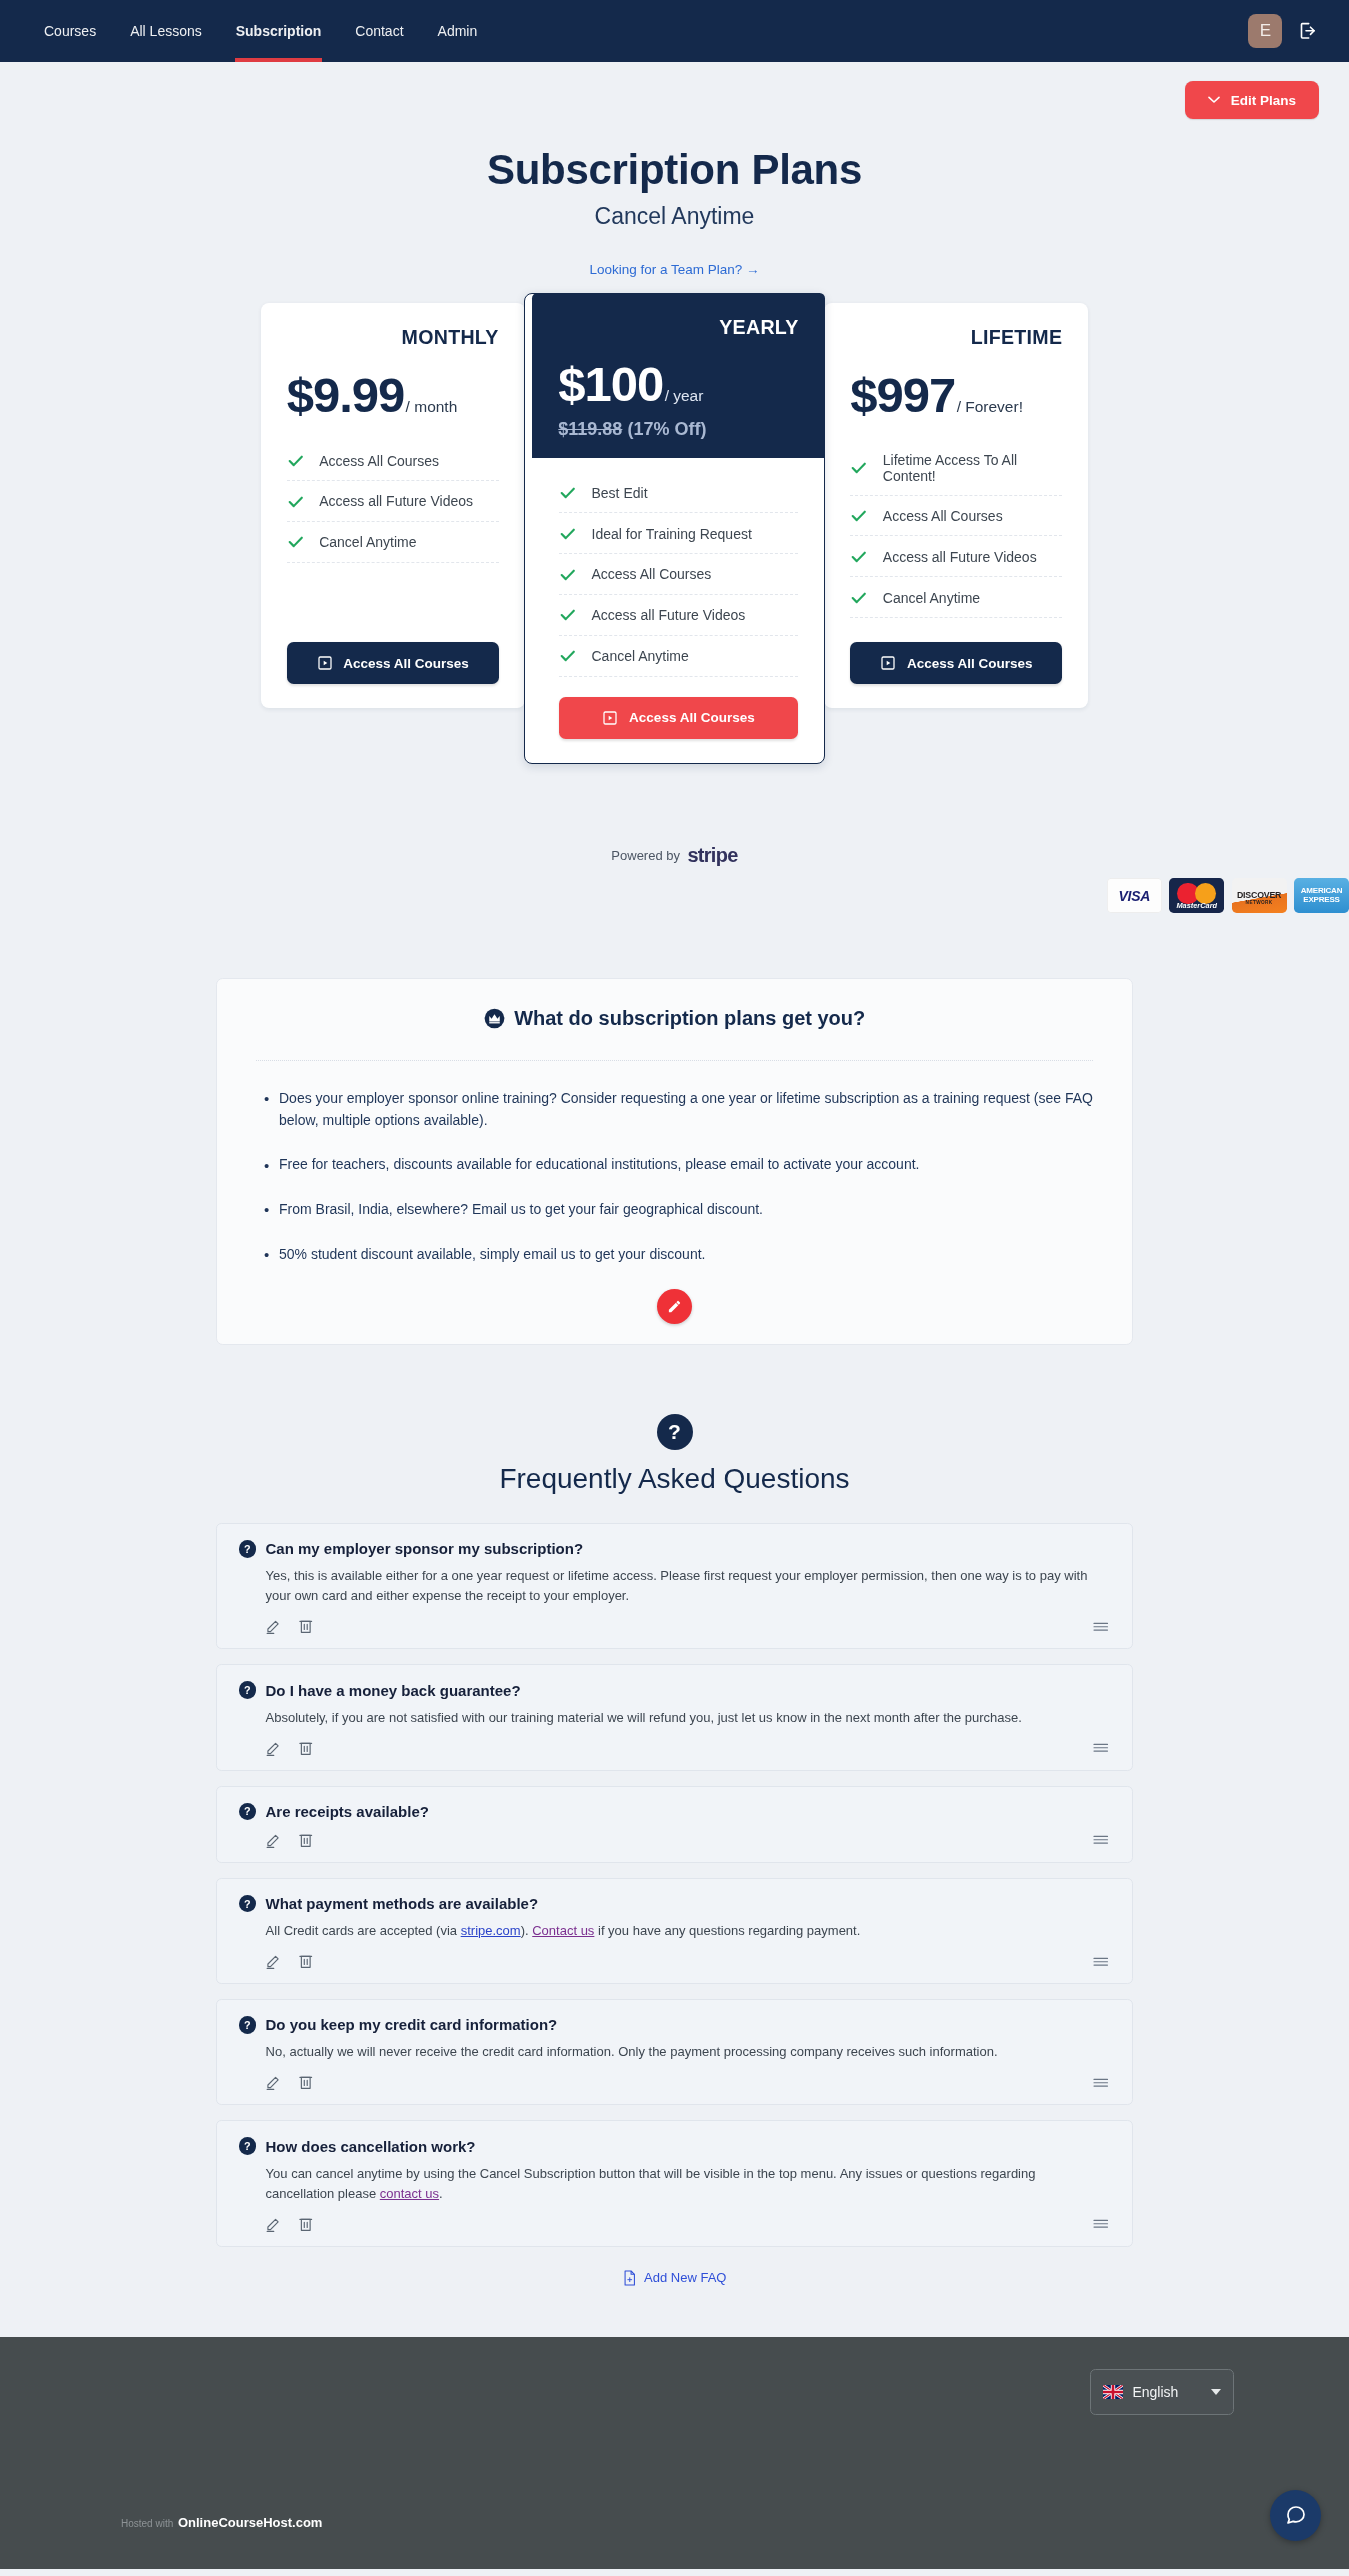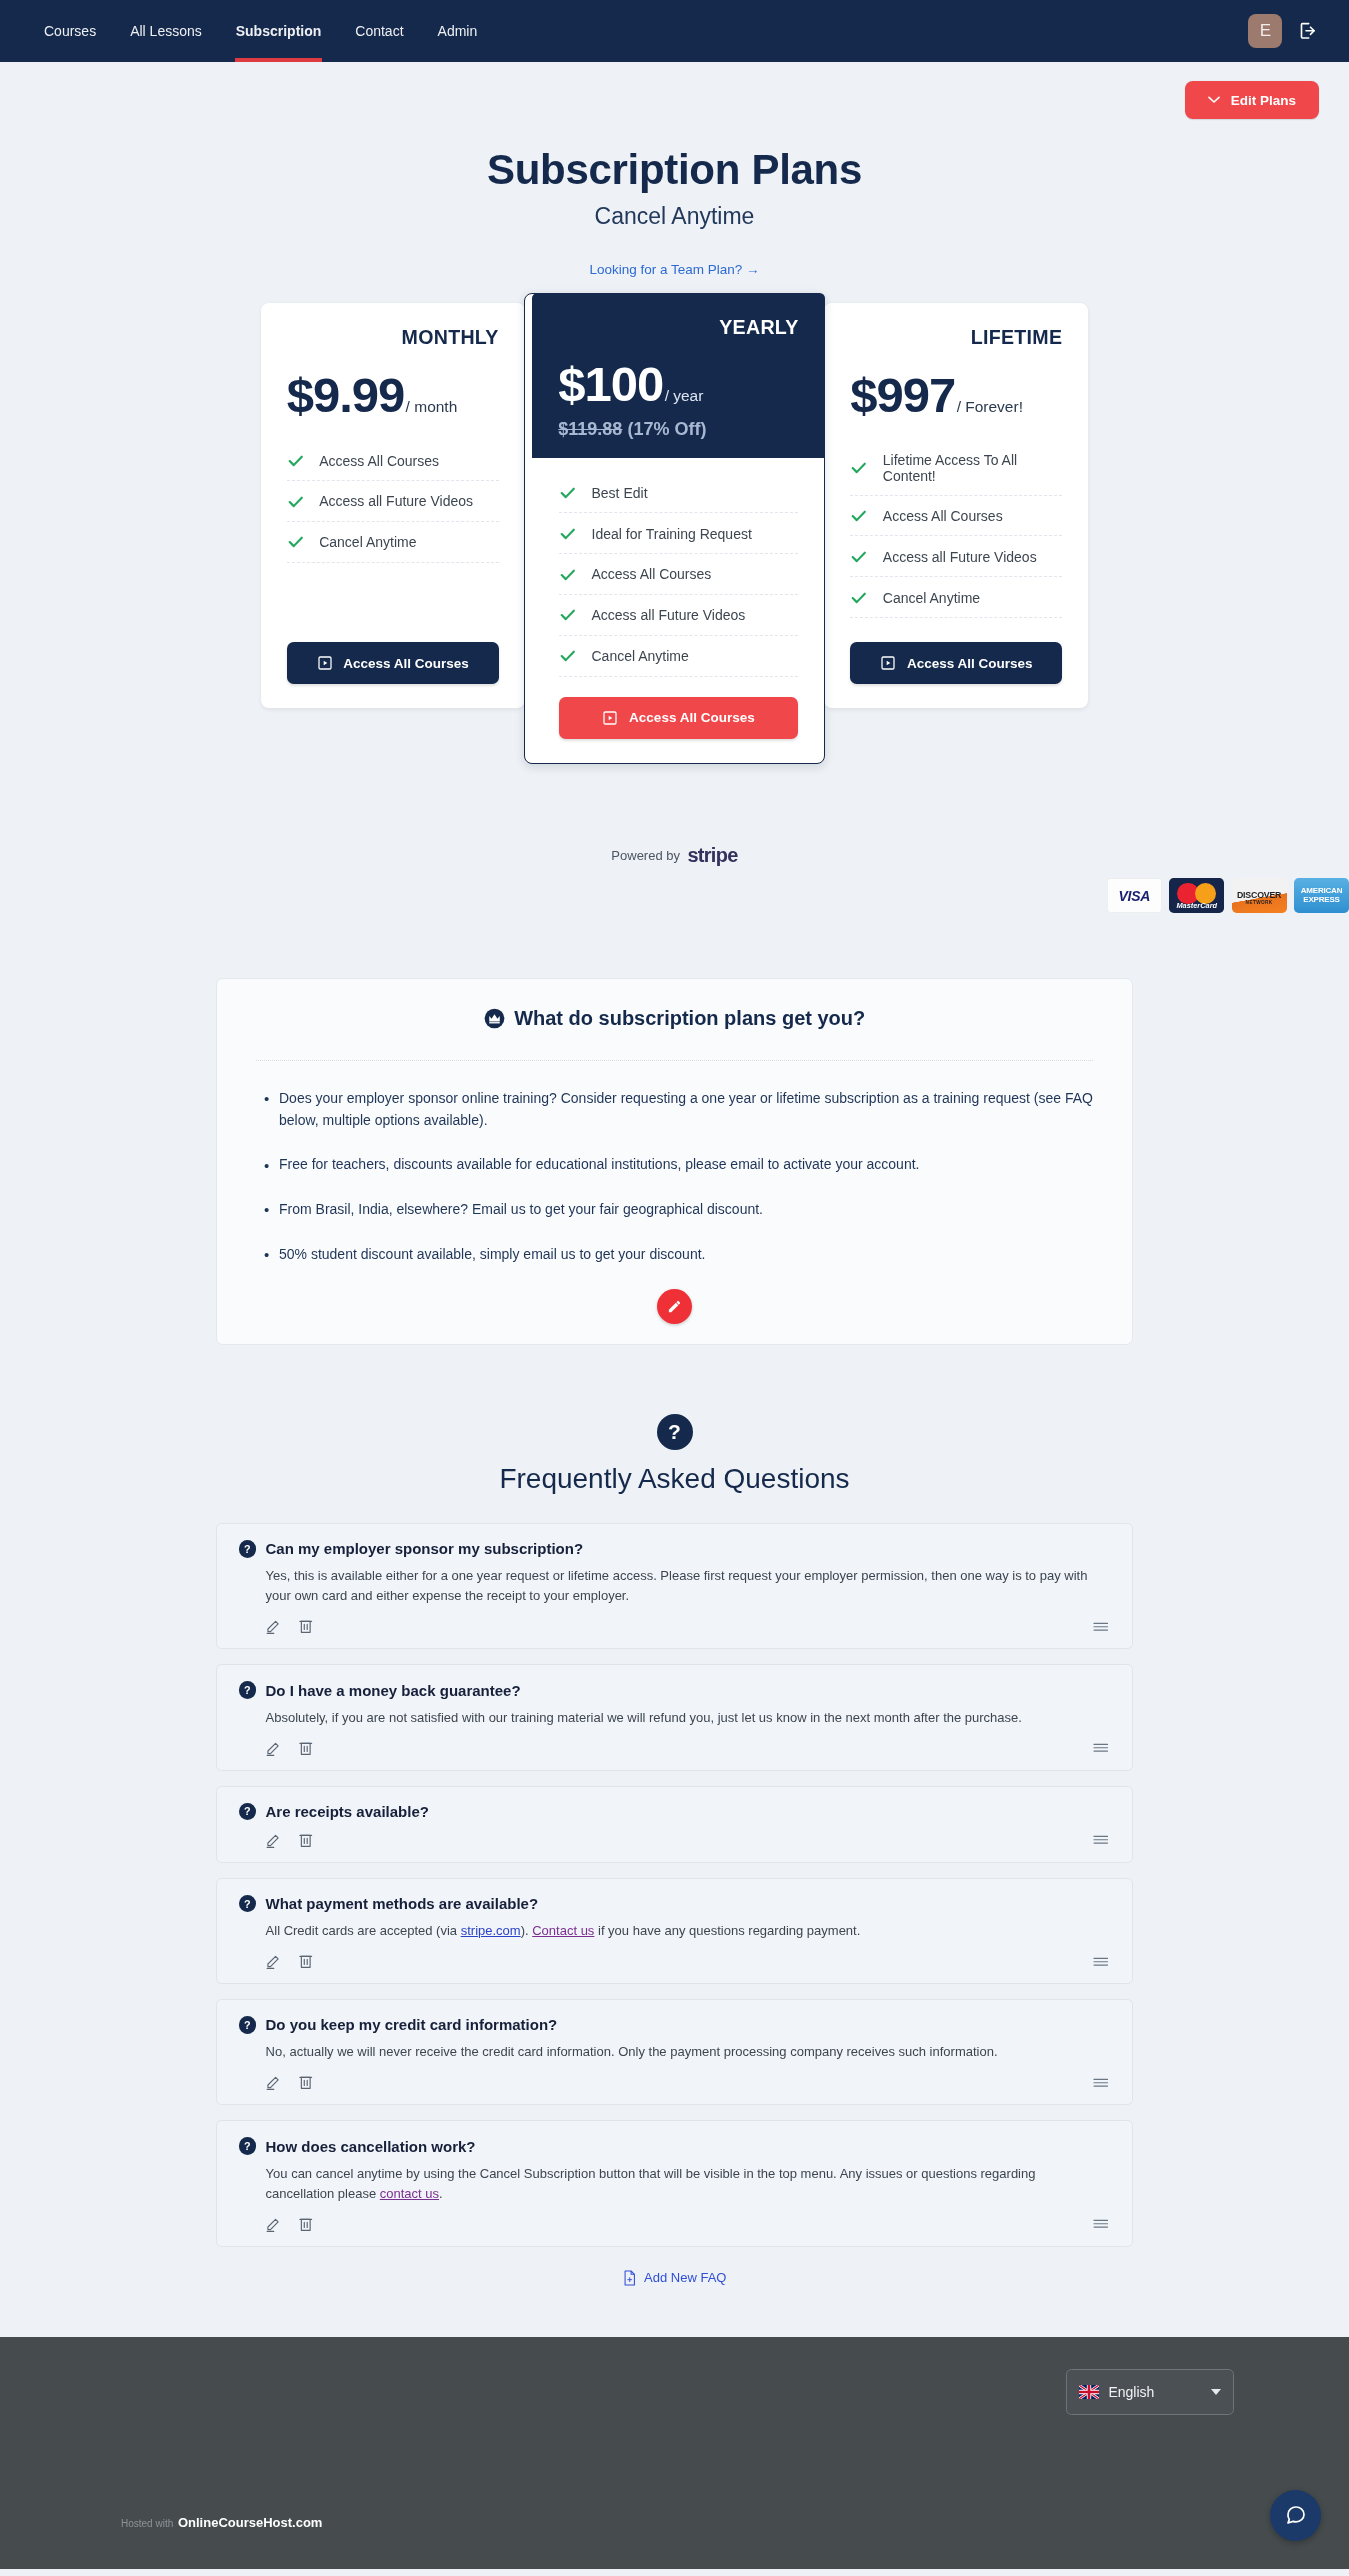--- a/index.html
+++ b/index.html
@@ -246,21 +246,21 @@
 
   
   .footer {
     background: #464c4e; min-height: 232px;
     margin-top: 17.5px;
     position: relative;
     padding: 32px 34px 20px 121px;
   }
   .lang-select-wrap { display: flex; justify-content: flex-end; padding-right: 81px; }
   .lang-select {
-    width: 168px; height: 46px;
+    width: 144px; height: 46px;
     background: #4a5053; border: 0.7px solid #6d7477; border-radius: 5.4px;
     display: flex; align-items: center; padding: 0 12px; gap: 9.4px;
     color: #f2f4f5; font-size: 14px; cursor: pointer;
   }
   .flag {
     width: 20px; height: 14px; flex: 0 0 20px; border-radius: 1.3px; display:block;
   }
   .caret { margin-left: auto; width: 0; height: 0;
     border-left: 5.4px solid transparent; border-right: 5.4px solid transparent;
     border-top: 6px solid #e6e9ea; }

